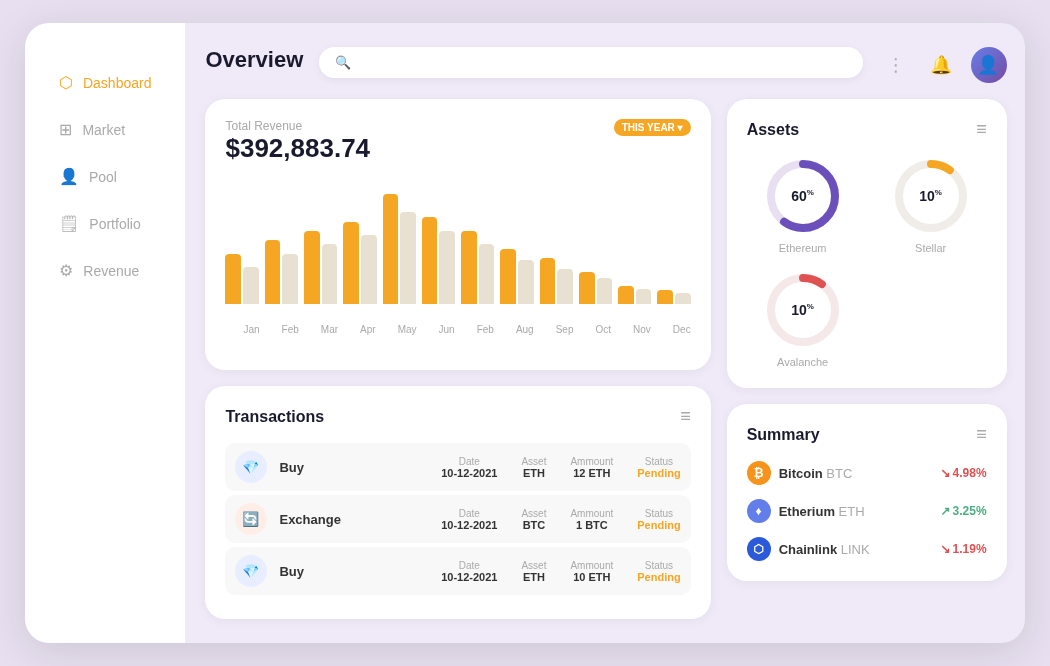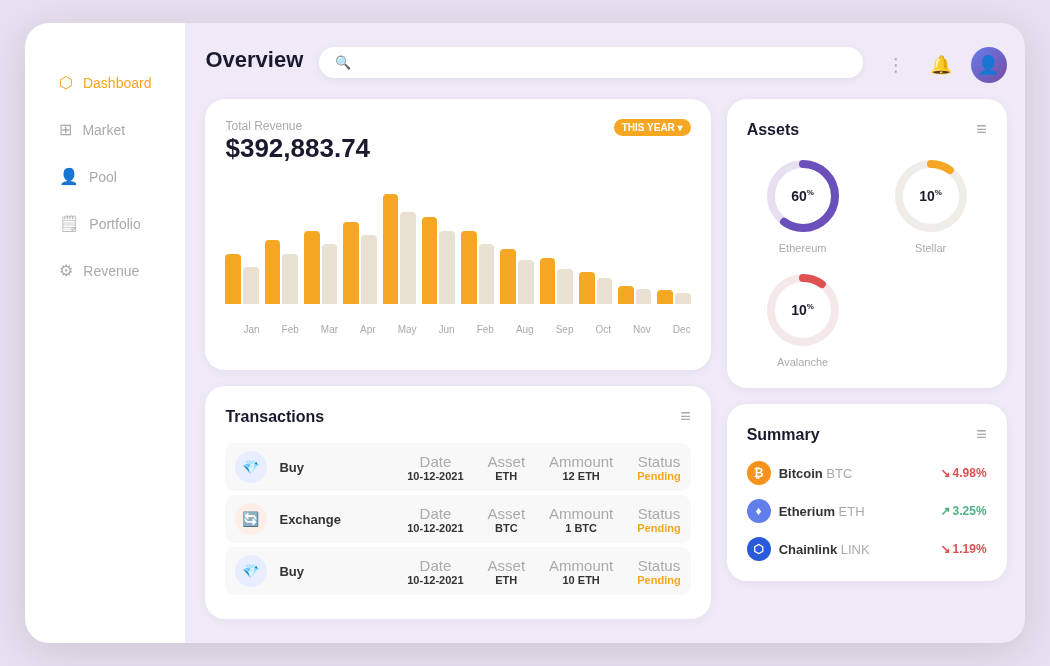--- a/index.html
+++ b/index.html
@@ -252,21 +252,21 @@
       border-radius: 50%;
       display: flex; align-items: center; justify-content: center;
       font-size: 14px;
       flex-shrink: 0;
     }
     .tx-icon.buy { background: #e8eeff; color: #5b7af5; }
     .tx-icon.exchange { background: #ffeee8; color: #f57b5b; }
     .tx-type { font-size: 13px; font-weight: 600; color: #333; min-width: 60px; }
     .tx-details { display: flex; gap: 24px; flex: 1; justify-content: flex-end; }
     .tx-field { display: flex; flex-direction: column; align-items: center; }
-    .tx-field-label { font-size: 15px; color: #aaa; }
+    .tx-field-label { font-size: 10px; color: #aaa; }
     .tx-field-value { font-size: 11px; color: #333; font-weight: 600; }
     .tx-status { font-size: 11px; color: #f5a623; font-weight: 600; }
     
     .summary-card {}
     .summary-list { display: flex; flex-direction: column; gap: 14px; margin-top: 8px; }
     .summary-item {
       display: flex;
       align-items: center;
       justify-content: space-between;
     }

